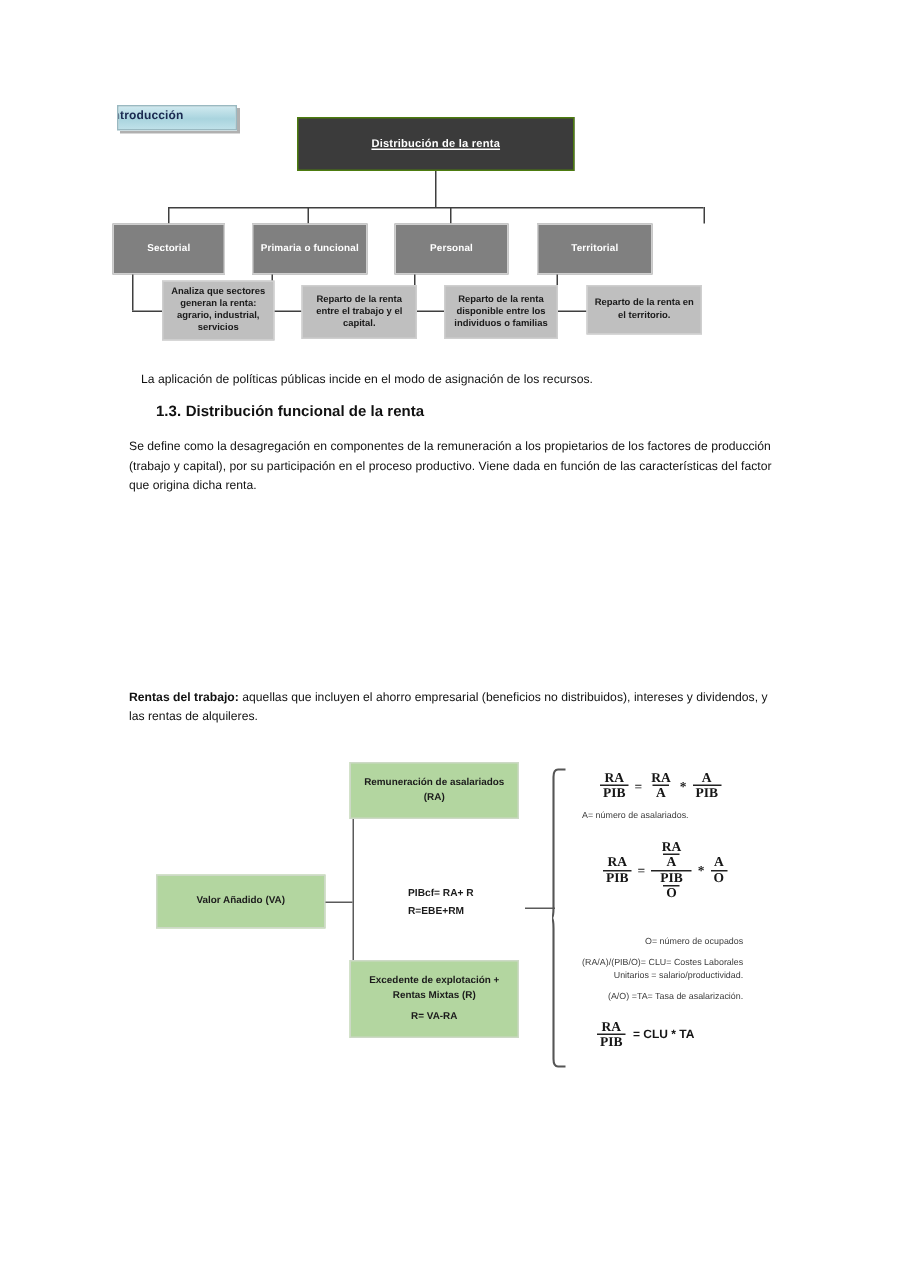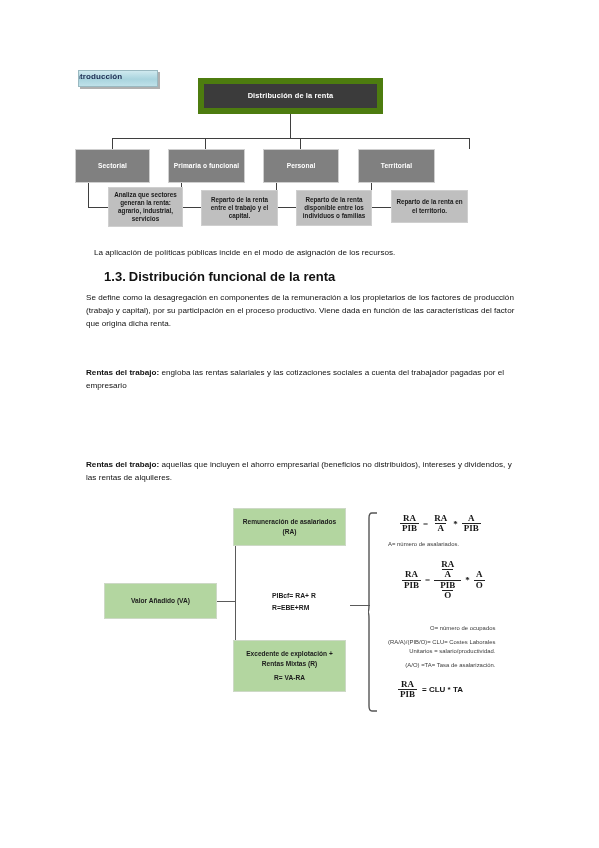--- a/index.html
+++ b/index.html
@@ -58,25 +58,26 @@
     position: absolute;
     box-sizing: border-box;
     display: flex;
     align-items: center;
     justify-content: center;
     text-align: center;
     line-height: 1.22;
   }
   .node-root {
     background: #3b3b3b;
-    border: 6px solid #4d7c0f;
+    border: 1px solid #4d7c0f;
     color: #ffffff;
     font-size: 7.4px;
     font-weight: bold;
     letter-spacing: .15px;
+    text-decoration: underline;
   }
   .node-mid {
     background: #808080;
     border: 1px solid #cfcfcf;
     color: #ffffff;
     font-size: 6.6px;
     font-weight: bold;
     letter-spacing: .1px;
   }
   .node-leaf {
@@ -99,21 +100,21 @@
     font-size: 8.1px;
     line-height: 1.62;
     color: #111111;
     text-align: left;
     letter-spacing: .02px;
   }
   .para b { font-weight: bold; }
 
   .heading {
     position: absolute;
-    font-size: 13px;
+    font-size: 10px;
     font-weight: bold;
     color: #111111;
     letter-spacing: .02px;
   }
   .heading .num { margin-right: 3px; }
 
   
   #bottom-diagram {
     position: absolute;
     left: 86px;
@@ -276,23 +277,20 @@
 
   <div class="para" style="left:94px; top:246px; width:420px;">La aplicación de políticas públicas incide en el modo de asignación de los recursos.</div>
 
   <div class="heading" style="left:104px; top:269px; width:400px;">
     <span class="num">1.3.</span><span>Distribución funcional de la renta</span>
   </div>
 
   <div class="para" style="left:86px; top:291px; width:430px;">Se define como la desagregación en componentes de la remuneración a los propietarios de los factores de producción (trabajo y capital), por su participación en el proceso productivo. Viene dada en función de las características del factor que origina dicha renta.</div>
 
 
-  <div class="para" style="left:86px; top:366px; width:420px;">
-    <b>Rentas del trabajo:</b><span> engloba las rentas salariales y las cotizaciones sociales a cuenta del trabajador pagadas por el empresario</span>
-  </div>
 
 
   <div class="para" style="left:86px; top:458px; width:430px;">
     <b>Rentas del trabajo:</b><span> aquellas que incluyen el ahorro empresarial (beneficios no distribuidos), intereses y dividendos, y las rentas de alquileres.</span>
   </div>
 
   <div id="bottom-diagram">
 
     <div class="gbox" style="left:18px; top:78px; width:113px; height:36px;">
       <span>Valor Añadido (VA)</span>

